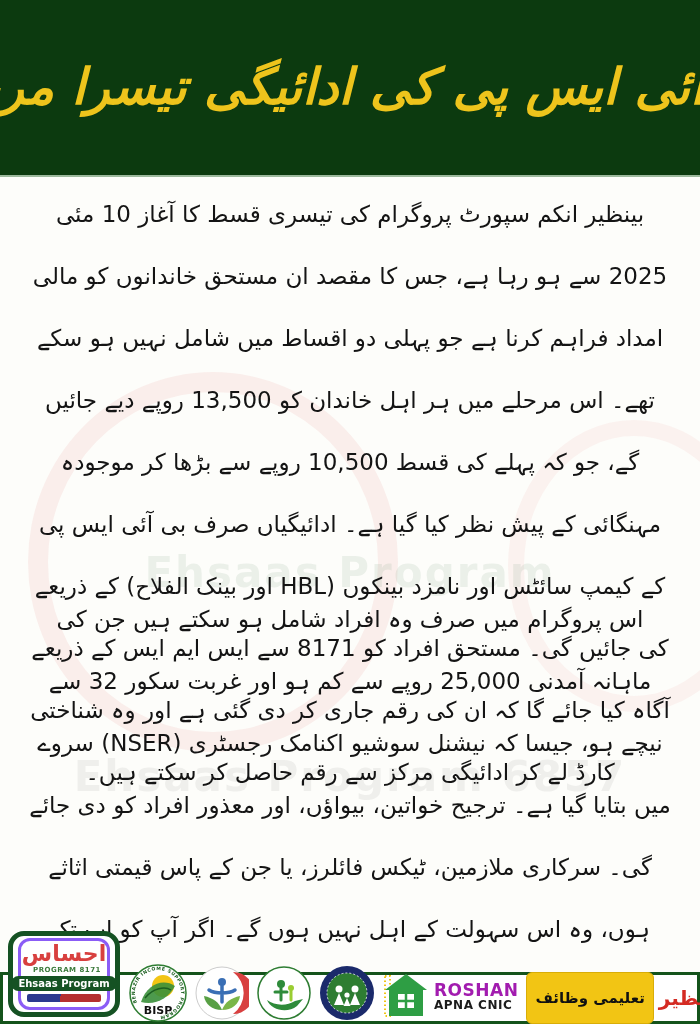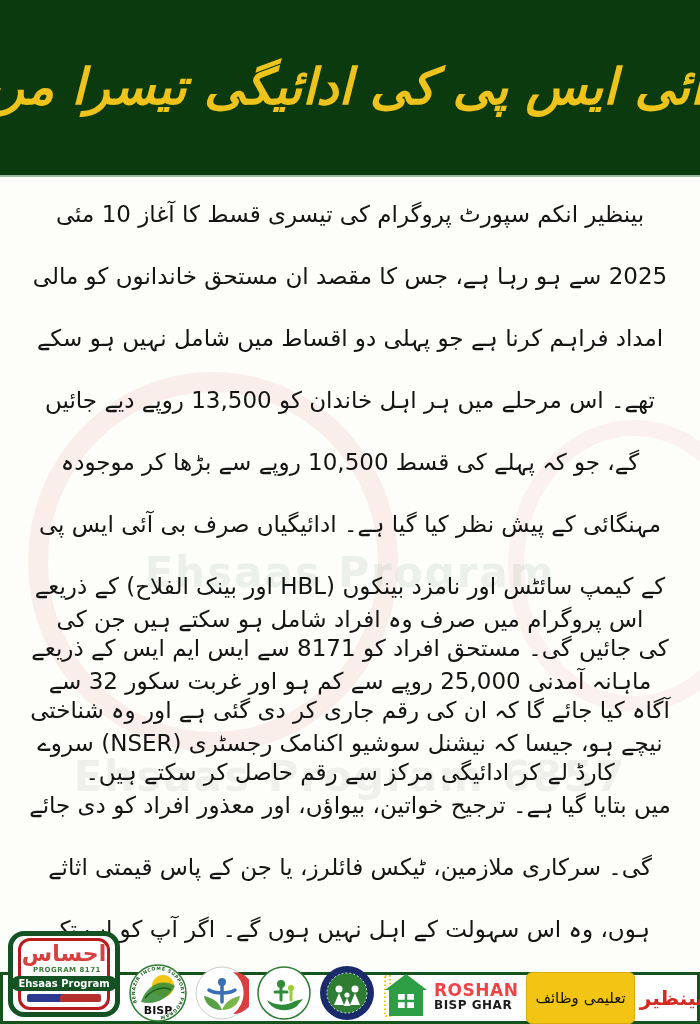--- a/index.html
+++ b/index.html
@@ -31,39 +31,39 @@
   
   .footer-bar{position:absolute;left:0;bottom:0;width:700px;height:52px;background:#ffffff;
        border:3px solid #14531b;box-sizing:border-box;display:flex;align-items:center;
        gap:8px;padding-left:126px;padding-right:4px;overflow:visible;}
   .logo-circle{flex:0 0 auto;margin-top:-10px;}
 
   
   .ehsaas{position:absolute;left:8px;bottom:7px;width:112px;height:86px;background:#ffffff;
        border:5px solid #155223;border-radius:16px;box-sizing:border-box;z-index:3;
        display:flex;flex-direction:column;align-items:center;}
-  .ehsaas-inner{margin-top:2px;width:92px;height:72px;border:3px solid #b91c1c;border-radius:12px;
+  .ehsaas-inner{margin-top:2px;width:92px;height:72px;border:3px solid #8b5cf6;border-radius:12px;
        box-sizing:border-box;display:flex;flex-direction:column;align-items:center;justify-content:flex-start;}
   .ehsaas-urdu{color:#d8403f;font-size:22px;font-weight:bold;line-height:24px;direction:rtl;margin-top:1px;}
   .ehsaas-prog{color:#3b7a3b;font-size:7px;font-weight:bold;letter-spacing:0.5px;line-height:8px;margin-left:6px;}
   .ehsaas-pill{margin-top:2px;background:#155223;color:#fff;font-size:10px;font-weight:bold;
        border-radius:9px;padding:2px 7px;line-height:11px;white-space:nowrap;}
   .ehsaas-stripe{margin-top:3px;width:74px;height:8px;border-radius:2px;
        background:linear-gradient(100deg,#2b3990 45%,#b5302f 45%);}
 
   
   .roshan{display:flex;align-items:center;gap:5px;flex:0 0 auto;margin-top:-4px;}
   .roshan-txt{display:flex;flex-direction:column;line-height:1;}
-  .roshan-l1{font-size:17px;font-weight:800;color:#ef4444;letter-spacing:0.5px;}
+  .roshan-l1{font-size:17px;font-weight:800;color:#a21caf;letter-spacing:0.5px;}
   .roshan-l2{font-size:12px;font-weight:800;color:#1c1c1c;letter-spacing:0.5px;}
 
   
   .bgroup{display:flex;align-items:center;gap:5px;flex:0 0 auto;}
   .benazir-word{color:#d42a22;font-size:20px;font-weight:bold;direction:rtl;white-space:nowrap;}
-  .badge{border-radius:6px;padding:16px 8px;font-weight:normal;direction:rtl;white-space:nowrap;}
+  .badge{border-radius:6px;padding:16px 8px;font-weight:bold;direction:rtl;white-space:nowrap;}
   .badge.yellow{background:#f2c514;color:#111;font-size:15px;border:1px solid #d9ad08;}
 </style>
 </head>
 <body>
 
 <div class="poster">
 
   <div class="hdr">
     <div class="hdr-title">بی ائی ایس پی کی ادائیگی تیسرا مرحلہ</div>
   </div>
@@ -133,21 +133,21 @@
 
     <div class="roshan">
       <svg width="46" height="48" viewBox="0 0 46 48">
         <rect x="2" y="4" width="5" height="40" fill="none" stroke="#f2c514" stroke-width="2" stroke-dasharray="1.5,2.5"></rect>
         <path d="M23,2 L44,18 L40,18 L40,44 L6,44 L6,18 L2,18 Z" fill="#2e9e44"></path>
         <rect x="15" y="22" width="16" height="14" fill="#ffffff"></rect>
         <path d="M23,22 L23,36 M15,29 L31,29" stroke="#2e9e44" stroke-width="2.5"></path>
       </svg>
       <div class="roshan-txt">
         <span class="roshan-l1">ROSHAN</span>
-        <span class="roshan-l2">BISP GHAR</span>
+        <span class="roshan-l2">APNA CNIC</span>
       </div>
     </div>
 
     <div class="bgroup">
       <span class="badge yellow">تعلیمی وظائف</span>
       <span class="benazir-word">بینظیر</span>
     </div>
 
   </div>
 </div>

